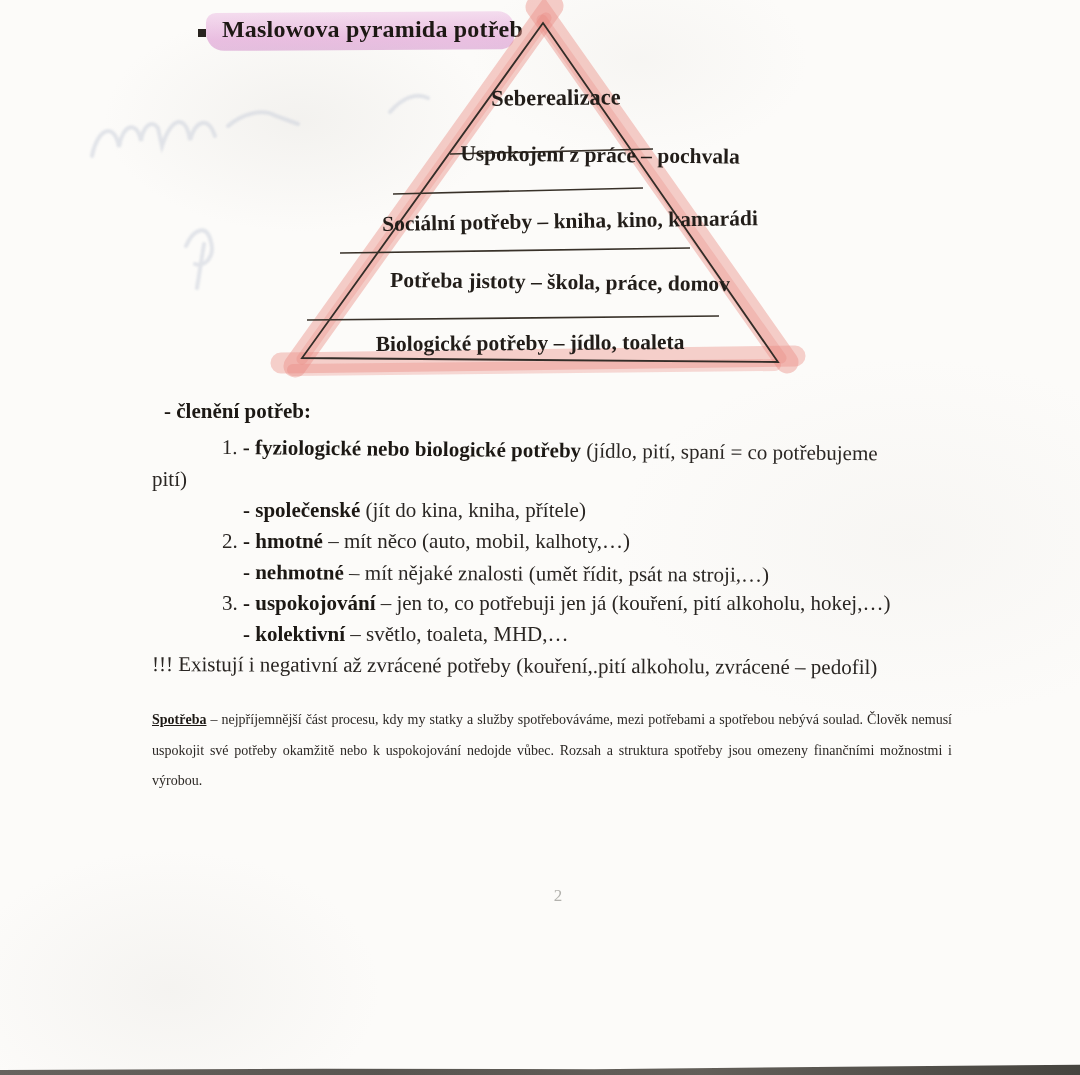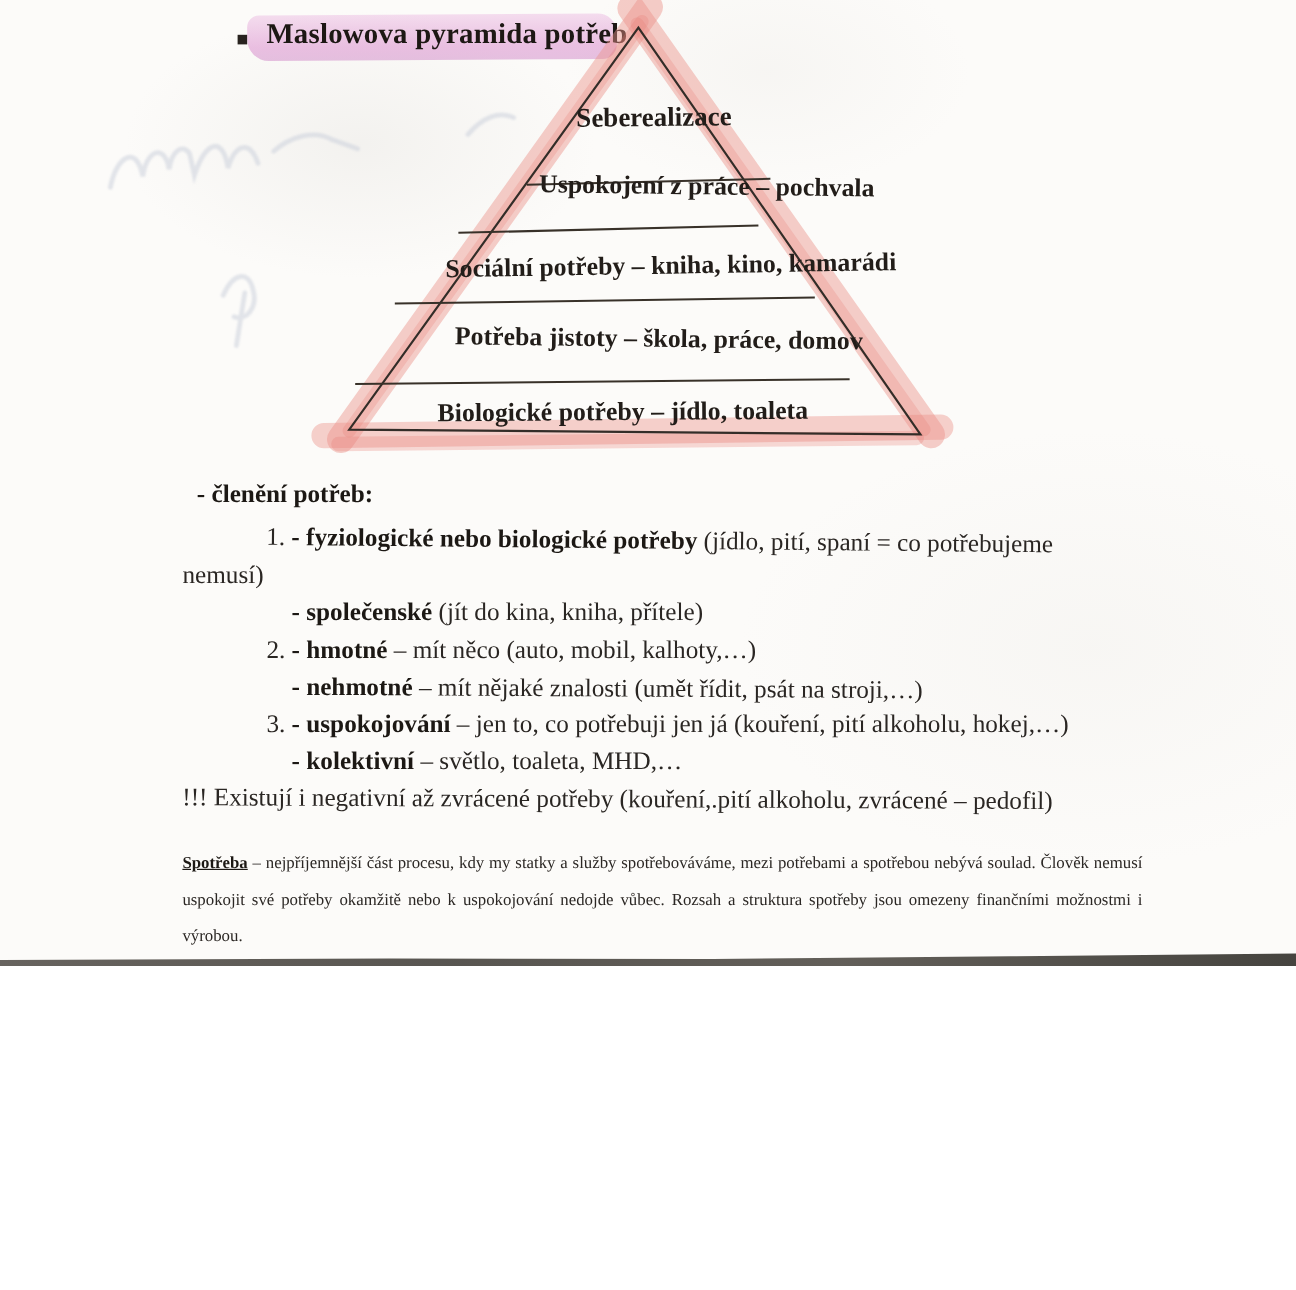--- a/index.html
+++ b/index.html
@@ -1,18 +1,18 @@
 <!DOCTYPE html>
 <html><head>
 <meta charset="utf-8">
 <style>
   html,body{margin:0;padding:0;}
   .page{
     position:relative;
-    width:1080px;height:805px;
+    width:1080px;height:1075px;
     overflow:hidden;
     font-family:"Liberation Serif", serif;
     color:#2a2623;
     background:
       radial-gradient(280px 160px at 300px 120px, rgba(222,220,215,.30), transparent 70%),
       radial-gradient(300px 200px at 170px 990px, rgba(226,224,219,.28), transparent 70%),
       radial-gradient(420px 260px at 910px 540px, rgba(231,229,224,.22), transparent 70%),
       radial-gradient(240px 140px at 640px 60px,  rgba(228,226,221,.22), transparent 70%),
       #fcfbf9;
   }
@@ -26,21 +26,21 @@
     background:linear-gradient(180deg, rgba(231,170,220,.38) 0%, rgba(219,142,206,.55) 70%, rgba(205,128,196,.48) 100%);
     border-radius:10px 16px 12px 18px;
     transform:rotate(-0.35deg);
   }
   .title-text{
     position:absolute;left:222px;top:16px;
     font-size:24px;font-weight:700;letter-spacing:.2px;
     color:#1d1814;white-space:nowrap;
   }
   
-  .pyramid{position:absolute;left:264px;top:10px;width:540px;height:385px;}
+  .pyramid{position:absolute;left:275px;top:10px;width:540px;height:385px;}
   .pyramid svg{position:absolute;left:0;top:0;overflow:visible;}
   .lvl{
     position:absolute;transform:translateX(-50%);
     font-weight:700;color:#221d19;white-space:nowrap;font-size:21.5px;
   }
   .lvl0{left:281px;top:75px;font-size:22.5px;transform:translateX(-50%) rotate(-0.6deg);}
   .lvl1{left:325px;top:133px;transform:translateX(-50%) rotate(0.7deg);}
   .lvl2{left:295px;top:199px;transform:translateX(-50%) rotate(-0.9deg);}
   .lvl3{left:285px;top:260px;transform:translateX(-50%) rotate(0.7deg);}
   .lvl4{left:255px;top:321px;transform:translateX(-50%) rotate(-0.4deg);}
@@ -112,21 +112,21 @@
     <div class="lvl lvl1">Uspokojení z práce – pochvala</div>
     <div class="lvl lvl2">Sociální potřeby – kniha, kino, kamarádi</div>
     <div class="lvl lvl3">Potřeba jistoty – škola, práce, domov</div>
     <div class="lvl lvl4">Biologické potřeby – jídlo, toaleta</div>
   </div>
 
   <div class="ln heading" style="left:164px;top:398px;">- členění potřeb:</div>
 
   <div class="ln" style="left:222px;top:434px;transform:rotate(0.55deg);"><span>1. </span><b>- fyziologické nebo biologické potřeby</b><span> (jídlo, pití, spaní = co potřebujeme</span></div>
 
-  <div class="ln" style="left:152px;top:466px;"><span>nemusí)</span></div>
+  <div class="ln" style="left:152px;top:466px;"><span>pití)</span></div>
 
   <div class="ln" style="left:243px;top:497px;"><b>- společenské</b><span> (jít do kina, kniha, přítele)</span></div>
 
   <div class="ln" style="left:222px;top:528px;font-family:Liberation Serif, serif;"><span>2. </span><b>- hmotné</b><span> – mít něco (auto, mobil, kalhoty,…)</span></div>
 
   <div class="ln" style="left:243px;top:559px;transform:rotate(0.3deg);"><b>- nehmotné</b><span> – mít nějaké znalosti (umět řídit, psát na stroji,…)</span></div>
 
   <div class="ln" style="left:222px;top:590px;"><span>3. </span><b>- uspokojování</b><span> – jen to, co potřebuji jen já (kouření, pití alkoholu, hokej,…)</span></div>
 
   <div class="ln" style="left:243px;top:621px;"><b>- kolektivní</b><span> – světlo, toaleta, MHD,…</span></div>

